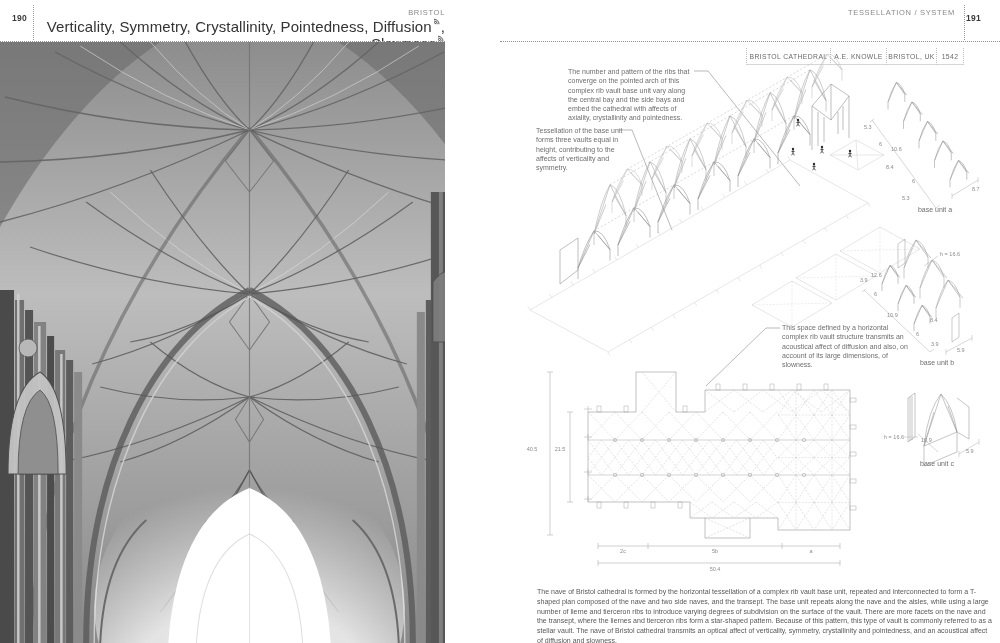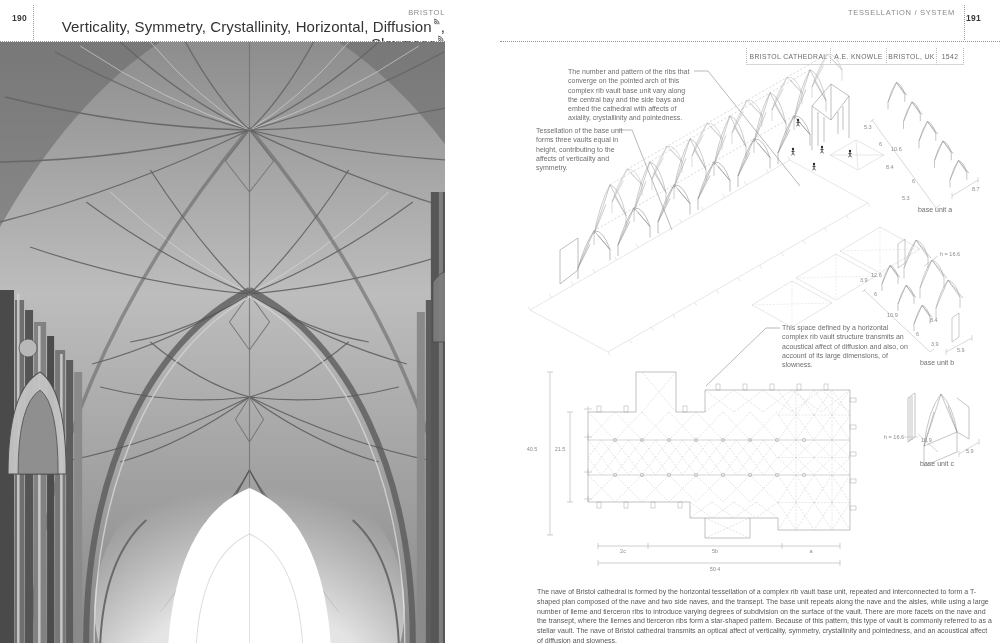--- a/index.html
+++ b/index.html
@@ -51,21 +51,21 @@
 </head>
 <body>
 
 <div class="spread">
 
   <section class="page page-left">
     <span class="pagenum pagenum-left">190</span>
     <span class="vsep vsep-left"></span>
     <div class="head-left">
       <div class="eyebrow">BRISTOL</div>
-      <h1 class="title"><span>Verticality, Symmetry, Crystallinity, Horizontal, Diffusion</span><sup class="affect-sup"><svg width="8" height="8" viewBox="0 0 8 8">
+      <h1 class="title"><span>Verticality, Symmetry, Crystallinity, Pointedness, Diffusion</span><sup class="affect-sup"><svg width="8" height="8" viewBox="0 0 8 8">
               <path d="M1,4.6 A1.6,1.6 0 0 1 2.6,6.2 M1,2.9 A3.3,3.3 0 0 1 4.3,6.2 M1,1.2 A5,5 0 0 1 6,6.2" fill="none" stroke="#444" stroke-width="0.9"></path>
             </svg></sup><span>, Slowness</span><sup class="affect-sup"><svg width="8" height="8" viewBox="0 0 8 8">
               <path d="M1,4.6 A1.6,1.6 0 0 1 2.6,6.2 M1,2.9 A3.3,3.3 0 0 1 4.3,6.2 M1,1.2 A5,5 0 0 1 6,6.2" fill="none" stroke="#444" stroke-width="0.9"></path>
             </svg></sup></h1>
     </div>
     <div class="hrule"></div>
     <figure class="photo">
       <svg id="photo-svg" viewBox="0 0 498 601" preserveAspectRatio="none">
           <defs>
             <linearGradient id="pv" x1="0" y1="0" x2="0" y2="1">

